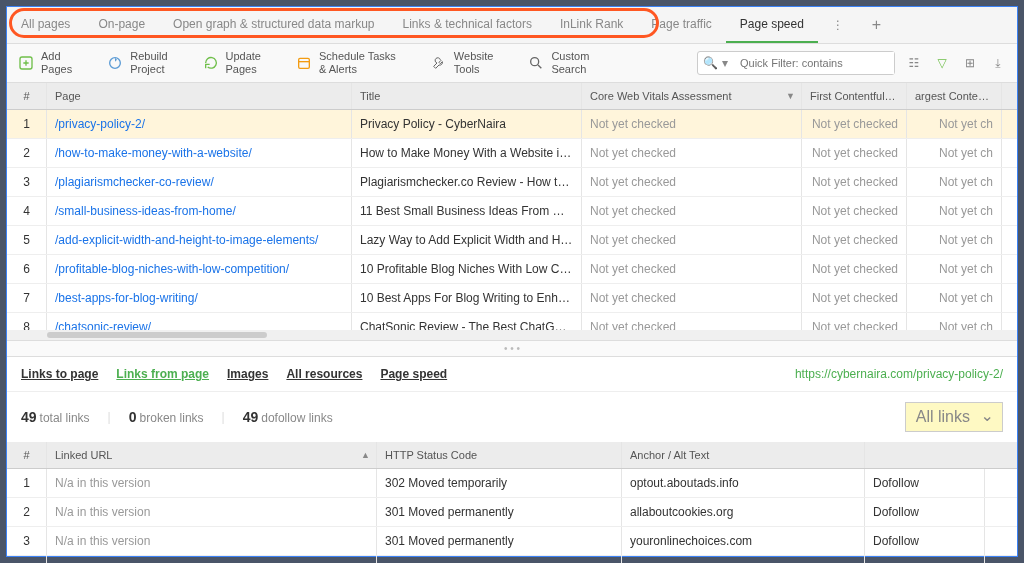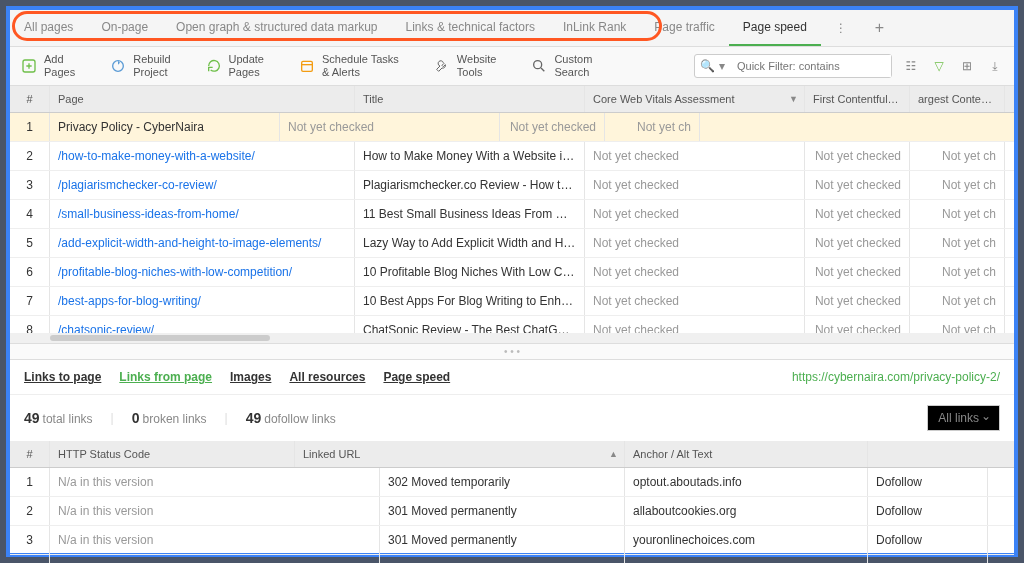--- a/index.html
+++ b/index.html
@@ -1,17 +1,17 @@
 <!DOCTYPE html>
 <html><head>
 <meta charset="utf-8">
 <style>
 * { box-sizing: border-box; margin: 0; padding: 0; }
 body { font-family: Arial, sans-serif; font-size: 12px; background: #4a5568; padding: 6px; color: #333; }
-.app { background: #fff; border: 4px solid #3b82f6; width: 100%; height: 551px; display: flex; flex-direction: column; }
+.app { background: #fff; border: 1px solid #3b82f6; width: 100%; height: 551px; display: flex; flex-direction: column; }
 
 .tabs-bar { display: flex; align-items: center; background: #f5f5f5; border-bottom: 1px solid #ddd; position: relative; }
 .tabs-highlight { position: absolute; top: 1px; left: 2px; width: 650px; height: 30px; border: 3px solid #ff5722; border-radius: 18px; pointer-events: none; z-index: 5; }
 .tab { padding: 10px 14px; color: #888; cursor: pointer; font-size: 12px; white-space: nowrap; }
 .tab.active { color: #333; border-bottom: 2px solid #4caf50; }
 .tab-add { padding: 8px 14px; color: #888; cursor: pointer; font-size: 16px; }
 
 .toolbar { display: flex; align-items: center; padding: 6px 10px; background: #f9f9f9; border-bottom: 1px solid #ddd; gap: 34px; }
 .tool-btn { display: flex; align-items: center; gap: 6px; cursor: pointer; color: #555; }
 .tool-icon { width: 18px; height: 18px; display: inline-flex; align-items: center; justify-content: center; }
@@ -44,21 +44,21 @@
 .divider { text-align: center; color: #bbb; padding: 2px 0; border-top: 1px solid #ddd; border-bottom: 1px solid #ddd; background: #fafafa; cursor: row-resize; font-size: 10px; }
 
 .sub-tabs { display: flex; align-items: center; padding: 10px 14px; border-bottom: 1px solid #eee; gap: 18px; }
 .sub-tab { font-size: 12px; font-weight: bold; color: #333; cursor: pointer; text-decoration: underline; }
 .sub-tab.active { color: #4caf50; }
 .sub-url { margin-left: auto; color: #4caf50; font-size: 12px; }
 
 .stats-bar { display: flex; align-items: center; padding: 10px 14px; gap: 18px; color: #888; font-size: 12px; }
 .stats-bar b { color: #333; font-size: 14px; margin-right: 3px; }
 .stats-sep { color: #ddd; }
-.filter-select { margin-left: auto; border: 1px solid #ccc; padding: 5px 20px 5px 10px; background: #000000; cursor: pointer; position: relative; font-size: 12px; }
+.filter-select { margin-left: auto; border: 1px solid #ccc; padding: 5px 32px 5px 10px; background: #fef9c3; cursor: pointer; position: relative; font-size: 16px; }
 .filter-select::after { content: '⌄'; position: absolute; right: 8px; top: 3px; color: #888; }
 
 .bottom-table .table-header { background: #ececec; }
 .bcol-num { width: 40px; text-align: center; }
 .bcol-url { width: 330px; }
 .bcol-status { width: 245px; }
 .bcol-anchor { width: 243px; }
 .bcol-follow { width: 120px; }
 .lock { color: #4caf50; font-size: 10px; margin-right: 2px; }
 
@@ -154,20 +154,21 @@
       <div class="th col-num">#</div>
       <div class="th col-page">Page</div>
       <div class="th col-title">Title</div>
       <div class="th col-cwv"><span>Core Web Vitals Assessment</span><span class="dd">▼</span></div>
       <div class="th col-fcp">First Contentful Paint (F...</div>
       <div class="th col-lcp">argest Contentful P</div>
     </div>
     <div class="table-body" id="main-rows">
         <div class="tr selected">
           <div class="td col-num">1</div>
+          <div class="td col-page"><a>/privacy-policy-2/</a></div>
           <div class="td col-title">Privacy Policy - CyberNaira</div>
           <div class="td col-cwv gray">Not yet checked</div>
           <div class="td col-fcp gray">Not yet checked</div>
           <div class="td col-lcp gray">Not yet ch</div>
         </div>
         <div class="tr">
           <div class="td col-num">2</div>
           <div class="td col-page"><a>/how-to-make-money-with-a-website/</a></div>
           <div class="td col-title">How to Make Money With a Website in 2023 - CyberN...</div>
           <div class="td col-cwv gray">Not yet checked</div>
@@ -244,22 +245,22 @@
     <span class="stats-sep">|</span>
     <span><b>0</b><span>broken links</span></span>
     <span class="stats-sep">|</span>
     <span><b>49</b><span>dofollow links</span></span>
     <div class="filter-select">All links</div>
   </div>
 
   <div class="bottom-table">
     <div class="table-header">
       <div class="th bcol-num">#</div>
+      <div class="th bcol-url"><span>Linked URL</span><span class="dd">▲</span></div>
       <div class="th bcol-status">HTTP Status Code</div>
-      <div class="th bcol-url"><span>Linked URL</span><span class="dd">▲</span></div>
       <div class="th bcol-anchor">Anchor / Alt Text</div>
     </div>
     <div id="bottom-rows">
         <div class="tr">
           <div class="td bcol-num">1</div>
           <div class="td bcol-url"><span class="gray">N/a in this version</span></div>
           <div class="td bcol-status">302 Moved temporarily</div>
           <div class="td bcol-anchor">optout.aboutads.info</div>
           <div class="td bcol-follow">Dofollow</div>
         </div>

